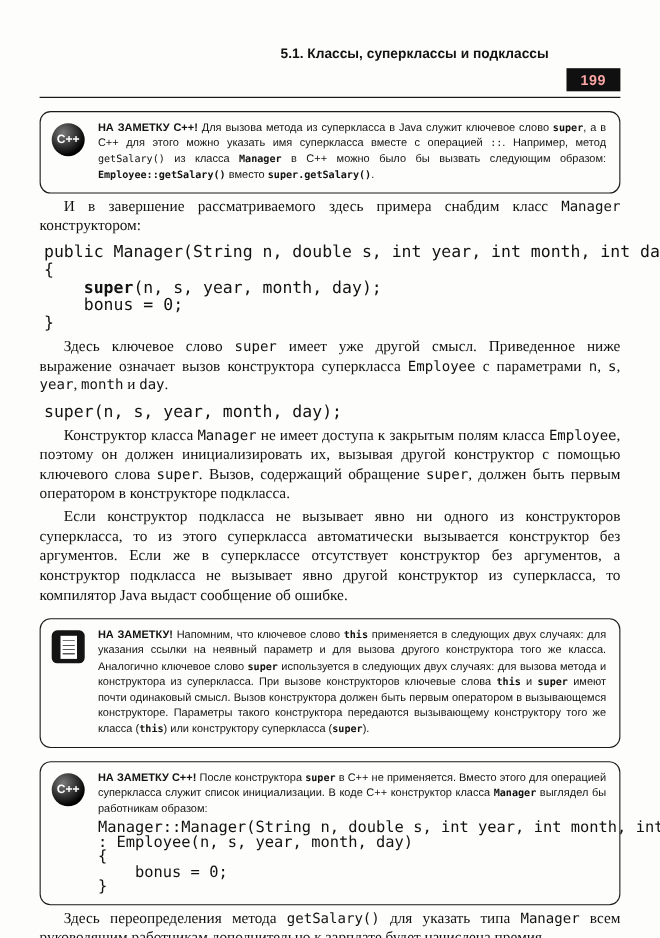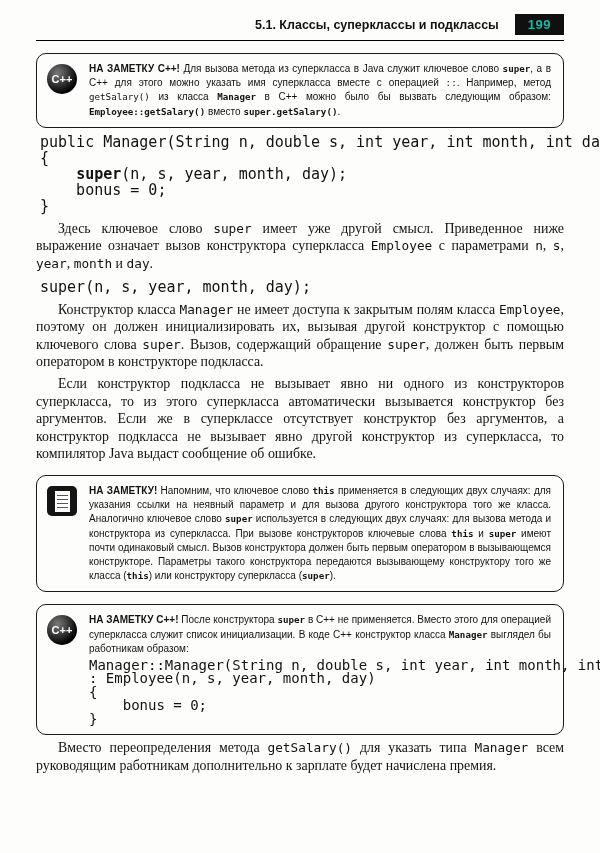--- a/index.html
+++ b/index.html
@@ -8,22 +8,22 @@
     width:600px; height:853px; background:#fdfdfc; color:#121212;
     padding:14px 36px 20px 36px; overflow:hidden;
     font-family:"Liberation Serif", serif;
   }
   
   .hdr { display:flex; justify-content:flex-end; align-items:center; gap:16px; }
   .running-head {
     font-family:"Liberation Sans", sans-serif; font-weight:bold; font-size:12.5px;
   }
   .page-num {
-    background:#101010; color:#14b8a6; font-family:"Liberation Sans", sans-serif;
-    font-weight:bold; font-size:13px; padding:3px 13px; letter-spacing:0.5px;
+    background:#101010; color:#fca5a5; font-family:"Liberation Sans", sans-serif;
+    font-weight:bold; font-size:13px; padding:3px 13px; letter-spacing:0.5px;margin-top:48px;
   }
   .hdr-rule { border-bottom:1.6px solid #000; margin-top:5px; }
 
   
   .note {
     display:flex; gap:12px; align-items:flex-start;
     border:1.6px solid #1a1a1a; border-radius:10px;
     padding:8px 12px 8px 10px; margin-top:12px;
   }
   .note-body { flex:1 1 auto; min-width:0; }
@@ -82,20 +82,21 @@
   <aside class="note">
     <div class="icon-cpp">
       <span>C++</span>
     </div>
     <div class="note-body">
       <p class="note-text"><span class="s-b">НА ЗАМЕТКУ C++! </span><span>Для вызова метода из суперкласса в Java служит ключевое слово </span><span class="s-bcode">super</span><span>, а в C++ для этого можно указать имя суперкласса вместе с операцией </span><span class="s-code">::</span><span>. Например, метод </span><span class="s-code">getSalary()</span><span> из класса </span><span class="s-bcode">Manager</span><span> в C++ можно было бы вызвать следующим образом: </span><span class="s-bcode">Employee::getSalary()</span><span> вместо </span><span class="s-bcode">super.getSalary()</span><span>.</span></p>
     </div>
   </aside>
 
 
+  <p class="body indent"><span>И в завершение рассматриваемого здесь примера снабдим класс </span><span class="s-code">Manager</span><span> конструктором:</span></p>
 
   <pre class="code"><span>public Manager(String n, double s, int year, int month, int day)
 {
     </span><span class="s-b">super</span><span>(n, s, year, month, day);
     bonus = 0;
 }</span></pre>
 
   <p class="body indent"><span>Здесь ключевое слово </span><span class="s-code">super</span><span> имеет уже другой смысл. Приведенное ниже выражение означает вызов конструктора суперкласса </span><span class="s-code">Employee</span><span> с параметрами </span><span class="s-code">n</span><span>, </span><span class="s-code">s</span><span>, </span><span class="s-code">year</span><span>, </span><span class="s-code">month</span><span> и </span><span class="s-code">day</span><span>.</span></p>
 
   <pre class="code">super(n, s, year, month, day);</pre>
@@ -118,15 +119,15 @@
     <div class="note-body">
       <p class="note-text"><span class="s-b">НА ЗАМЕТКУ C++! </span><span>После конструктора </span><span class="s-bcode">super</span><span> в C++ не применяется. Вместо этого для операцией суперкласса служит список инициализации. В коде C++ конструктор класса </span><span class="s-bcode">Manager</span><span> выглядел бы работникам образом:</span></p>
       <pre class="code">Manager::Manager(String n, double s, int year, int month, int day) // C++
 : Employee(n, s, year, month, day)
 {
     bonus = 0;
 }</pre>
     </div>
   </aside>
 
-  <p class="body indent"><span>Вместо переопределения метода </span><span class="s-code">getSalary()</span><span> для указать типа </span><span class="s-code">Manager</span><span> всем руководящим работникам дополнительно к зарплате будет начислена премия.</span></p>
+  <p class="body indent"><span>Здесь переопределения метода </span><span class="s-code">getSalary()</span><span> для указать типа </span><span class="s-code">Manager</span><span> всем руководящим работникам дополнительно к зарплате будет начислена премия.</span></p>
 
 </div>
 
 </body></html>

